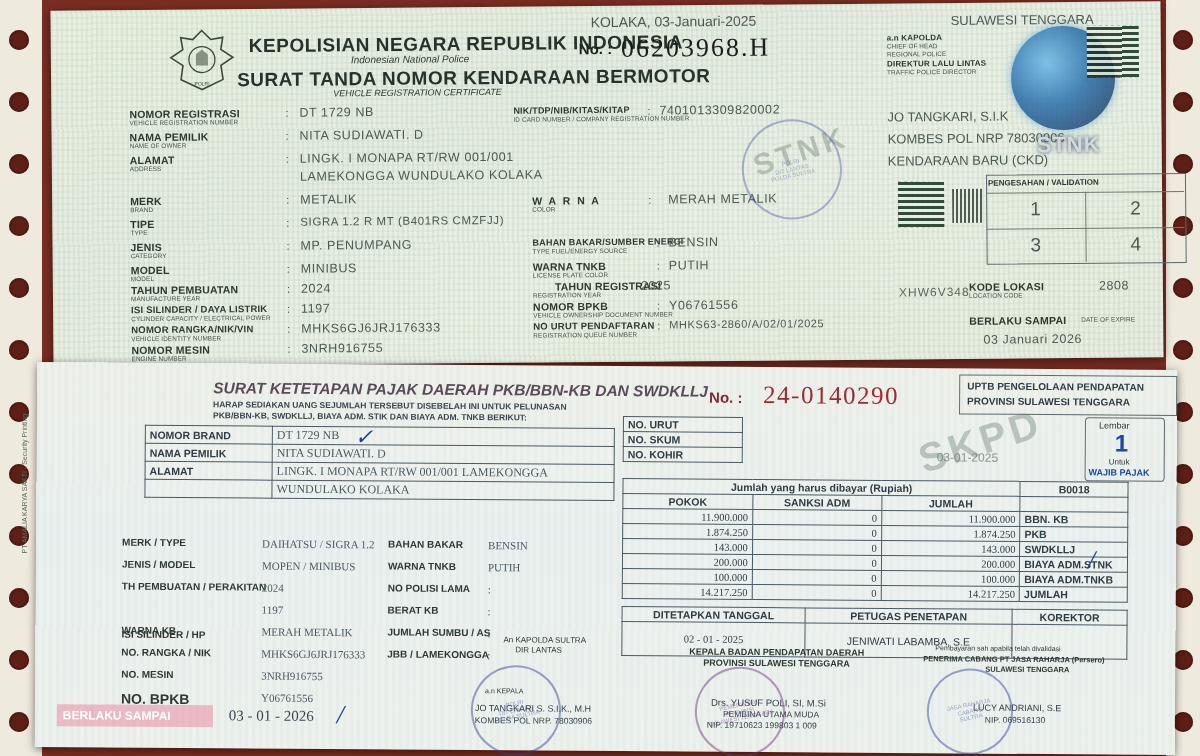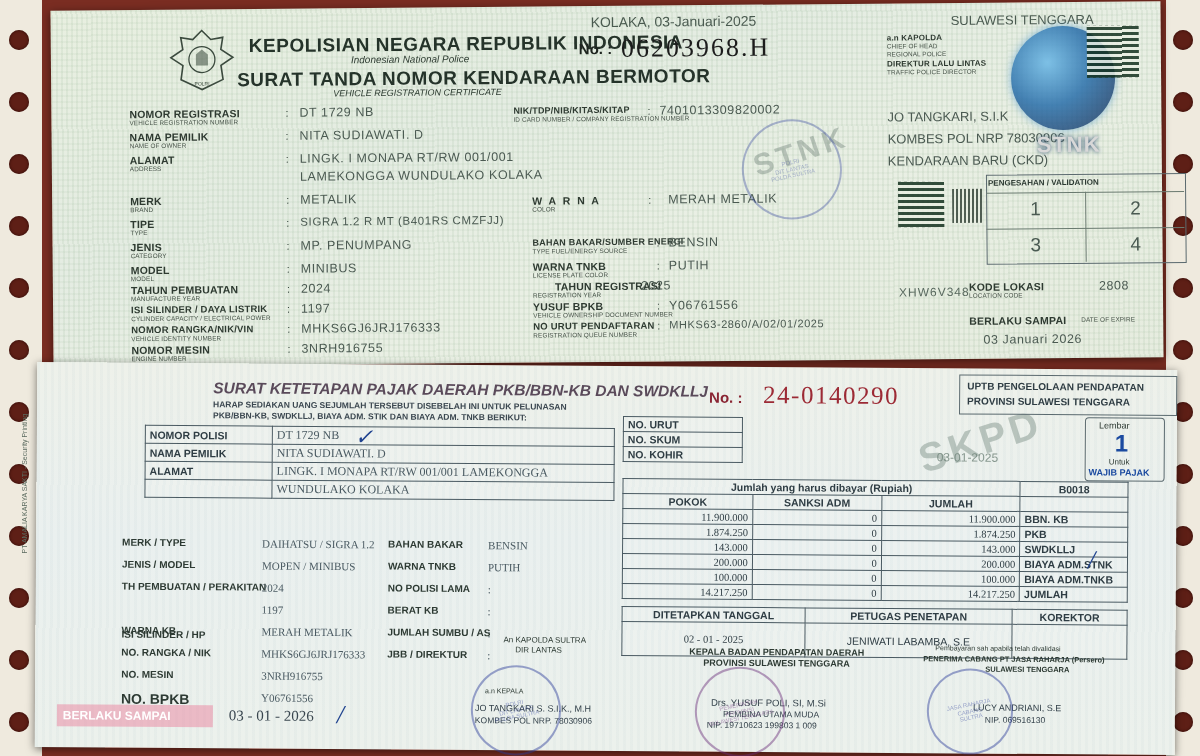--- a/index.html
+++ b/index.html
@@ -209,21 +209,21 @@
       <div class="t lbl" style="left:480px;top:254px">WARNA TNKB</div>
       <div class="t lbl2" style="left:480px;top:265px">LICENSE PLATE COLOR</div>
       <div class="t colon" style="left:604px;top:254px">:</div>
       <div class="t val" style="left:616px;top:253px">PUTIH</div>
 
       <div class="t lbl" style="left:502px;top:274px">TAHUN REGISTRASI</div>
       <div class="t lbl2" style="left:480px;top:285px">REGISTRATION YEAR</div>
       <div class="t colon" style="left:604px;top:274px">:</div>
       <div class="t val" style="left:588px;top:273px">2025</div>
 
-      <div class="t lbl" style="left:480px;top:294px">YUSUF BPKB</div>
+      <div class="t lbl" style="left:480px;top:294px">NOMOR BPKB</div>
       <div class="t lbl2" style="left:480px;top:305px">VEHICLE OWNERSHIP DOCUMENT NUMBER</div>
       <div class="t colon" style="left:604px;top:294px">:</div>
       <div class="t val" style="left:616px;top:293px">Y06761556</div>
 
       <div class="t lbl" style="left:480px;top:314px;font-size:9.5px">NO URUT PENDAFTARAN</div>
       <div class="t lbl2" style="left:480px;top:325px">REGISTRATION QUEUE NUMBER</div>
       <div class="t colon" style="left:604px;top:314px">:</div>
       <div class="t val" style="left:616px;top:313px;font-size:11px">MHKS63-2860/A/02/01/2025</div>
     </div>
 
@@ -284,21 +284,21 @@
 
     <div class="boxline" style="left:1048px;top:48px;width:78px;height:62px;border-radius:4px;"></div>
     <div class="t" style="left:1062px;top:51px;font-size:9px;">Lembar</div>
     <div class="t" style="left:1078px;top:60px;font-size:24px;font-weight:bold;color:#1b4aa0;">1</div>
     <div class="t" style="left:1072px;top:88px;font-size:8px;">Untuk</div>
     <div class="t" style="left:1052px;top:98px;font-size:9px;font-weight:bold;color:#1b4aa0;">WAJIB PAJAK</div>
 
     <table class="grid" style="left:108px;top:62px;width:470px;">
       <tbody>
           <tr>
-        <td class="bold" style="width:118px">NOMOR POLISI</td>
+        <td class="bold" style="width:118px">NOMOR BRAND</td>
         <td style="font-family:'Liberation Serif',serif;font-size:12px;color:#4a5a62">DT 1729 NB</td>
       </tr>
       <tr>
         <td class="bold">NAMA PEMILIK</td>
         <td style="font-family:'Liberation Serif',serif;font-size:12px;color:#4a5a62">NITA SUDIAWATI. D</td>
       </tr>
       <tr>
         <td class="bold">ALAMAT</td>
         <td style="font-family:'Liberation Serif',serif;font-size:12px;color:#4a5a62">LINGK. I MONAPA RT/RW 001/001 LAMEKONGGA</td>
       </tr>
@@ -330,21 +330,21 @@
       <div class="t" style="left:352px;top:240px;font-size:10px;font-weight:bold;">BERAT KB</div>
       <div class="t" style="left:452px;top:240px;font-size:11px;color:#4a5a62;font-family:'Liberation Serif',serif;">:</div>
 
       <div class="t" style="left:86px;top:262px;font-size:10px;font-weight:bold;">WARNA KB</div>
       <div class="t" style="left:226px;top:262px;font-size:11px;color:#4a5a62;font-family:'Liberation Serif',serif;">MERAH METALIK</div>
       <div class="t" style="left:352px;top:262px;font-size:10px;font-weight:bold;">JUMLAH SUMBU / AS</div>
       <div class="t" style="left:452px;top:262px;font-size:11px;color:#4a5a62;font-family:'Liberation Serif',serif;">:</div>
 
       <div class="t" style="left:86px;top:284px;font-size:10px;font-weight:bold;">NO. RANGKA / NIK</div>
       <div class="t" style="left:226px;top:284px;font-size:11px;color:#4a5a62;font-family:'Liberation Serif',serif;">MHKS6GJ6JRJ176333</div>
-      <div class="t" style="left:352px;top:284px;font-size:10px;font-weight:bold;">JBB / DIREKTUR</div>
+      <div class="t" style="left:352px;top:284px;font-size:10px;font-weight:bold;">JBB / LAMEKONGGA</div>
       <div class="t" style="left:452px;top:284px;font-size:11px;color:#4a5a62;font-family:'Liberation Serif',serif;">:</div>
 
       <div class="t" style="left:86px;top:306px;font-size:10px;font-weight:bold;">NO. MESIN</div>
       <div class="t" style="left:226px;top:306px;font-size:11px;color:#4a5a62;font-family:'Liberation Serif',serif;">3NRH916755</div>
 
       <div class="t" style="left:86px;top:328px;font-size:14px;font-weight:bold;">NO. BPKB</div>
       <div class="t" style="left:226px;top:328px;font-size:11px;color:#4a5a62;font-family:'Liberation Serif',serif;">Y06761556</div>
     </div>
 
     <div class="pink" style="position:absolute;left:22px;top:342px;width:156px;height:22px;"></div>

